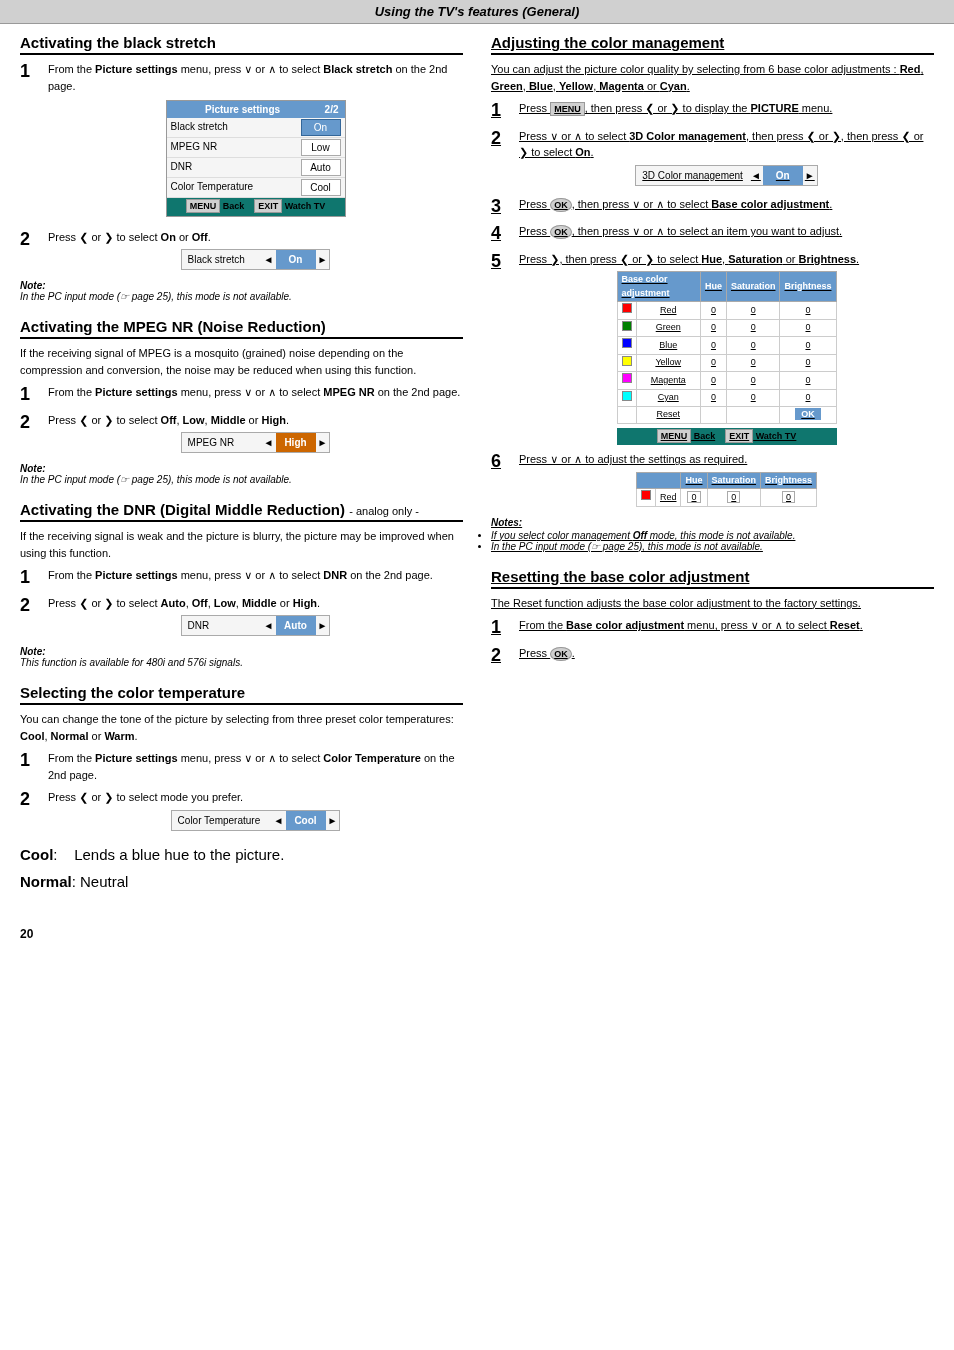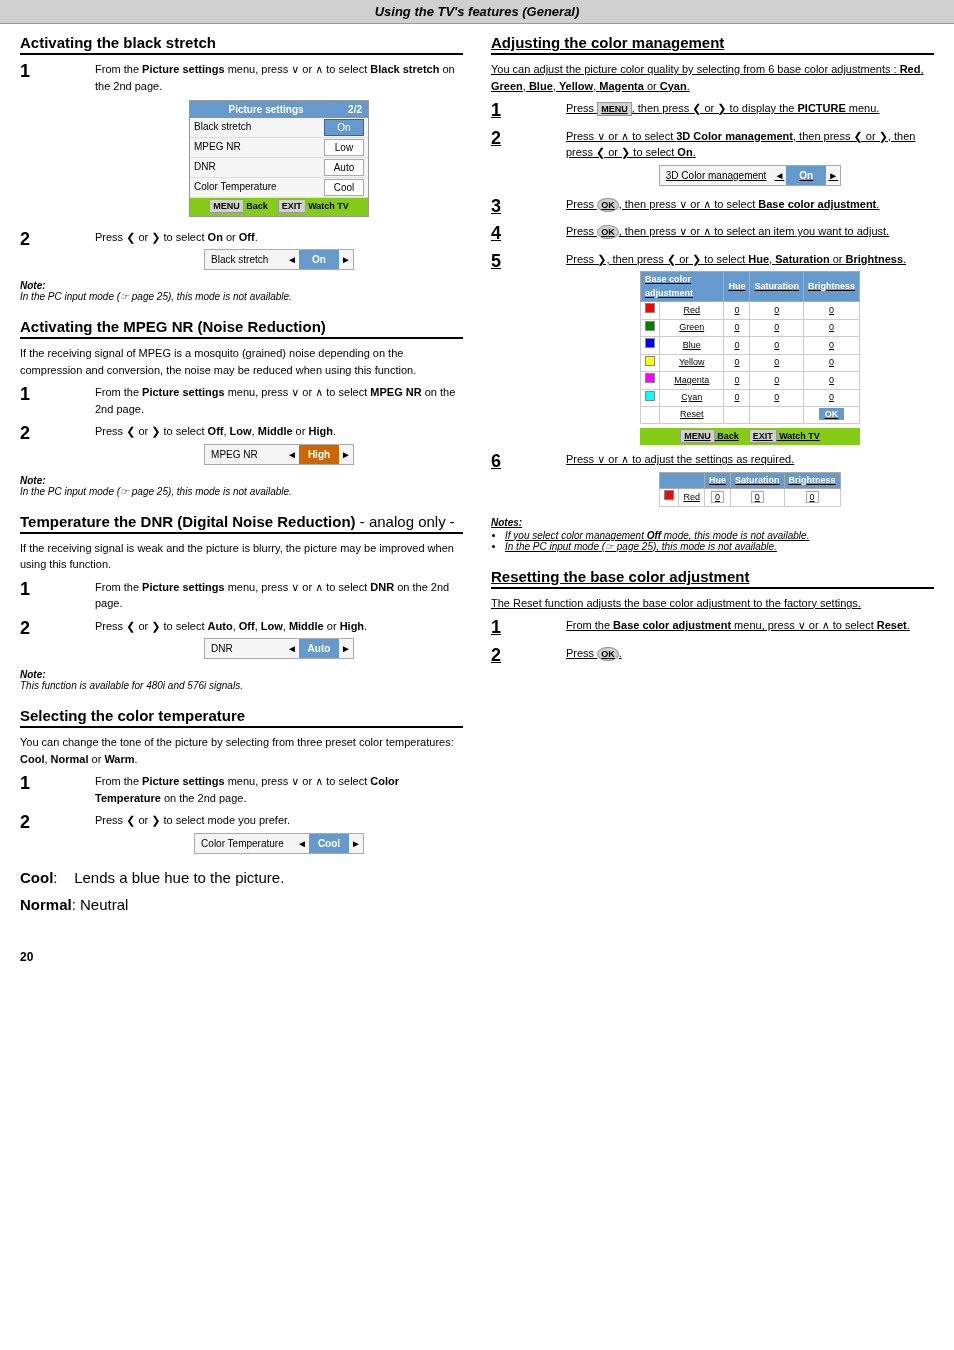--- a/index.html
+++ b/index.html
@@ -64,21 +64,20 @@
       font-size: 18px;
       font-weight: bold;
       min-width: 22px;
       margin-right: 6px;
       line-height: 1.2;
     }
     .step-content {
       flex: 1;
       font-size: 11px;
       line-height: 1.5;
-      margin-left: 47px;
     }
     .step-content b { font-weight: bold; }
     .ui-box {
       border: 1px solid #999;
       margin: 6px auto;
       font-size: 10px;
       background: #f5f5f5;
     }
     .ui-box-title {
       background: #6699cc;
@@ -103,21 +102,21 @@
       min-width: 40px;
       text-align: center;
       font-size: 10px;
     }
     .ui-box-row .value.highlight {
       background: #6699cc;
       color: #fff;
       border: 1px solid #336699;
     }
     .ui-box-footer {
-      background: #84cc16;
+      background: #0f766e;
       display: flex;
       justify-content: center;
       gap: 10px;
       padding: 2px 4px;
       font-size: 9px;
     }
     .ui-box-footer span { font-weight: bold; }
     .note {
       font-style: italic;
       font-size: 10px;
@@ -220,21 +219,21 @@
     }
     .icon-ok {
       font-size: 9px;
       background: #d0d0d0;
       border: 1px solid #999;
       border-radius: 50%;
       padding: 1px 3px;
       font-weight: bold;
     }
     .sub-analog {
-      font-size: 15px;
+      font-size: 11px;
       font-weight: normal;
     }
   </style>
 </head>
 <body>
 
 <div class="page">
   <div class="top-bar">
     <span>Using the TV's features (General)</span>
   </div>
@@ -317,21 +316,21 @@
           </div>
         </div>
         <div class="note">
           <b>Note:</b><br>
           <i>In the PC input mode (☞ page 25), this mode is not available.</i>
         </div>
       </div>
 
       <div class="section">
         <div class="section-title">
-          <span>Temperature the DNR (Digital Noise Reduction)</span>
+          <span>Activating the DNR (Digital Middle Reduction)</span>
           <span class="sub-analog"> - analog only -</span>
         </div>
         <div class="section-body">If the receiving signal is weak and the picture is blurry, the picture may be improved when using this function.</div>
         <div class="step">
           <div class="step-num">1</div>
           <div class="step-content">
             From the <b>Picture settings</b> menu, press ∨ or ∧ to select <b>DNR</b> on the 2nd page.
           </div>
         </div>
         <div class="step">
@@ -511,21 +510,21 @@
                   <td><span class="mini-table value-box">0</span></td>
                   <td><span class="mini-table value-box">0</span></td>
                   <td><span class="mini-table value-box">0</span></td>
                 </tr>
               </tbody>
             </table>
           </div>
         </div>
         <div class="note">
           <b>Notes:</b>
-          <ul style="margin-left:14px;margin-top:2px;">
+          <ul style="margin-left:0;margin-top:2px;">
             <li><i>If you select color management <b>Off</b> mode, this mode is not available.</i></li>
             <li><i>In the PC input mode (☞ page 25), this mode is not available.</i></li>
           </ul>
         </div>
       </div>
 
       <div class="section">
         <div class="section-title">Resetting the base color adjustment</div>
         <div class="section-body">The Reset function adjusts the base color adjustment to the factory settings.</div>
         <div class="step">

